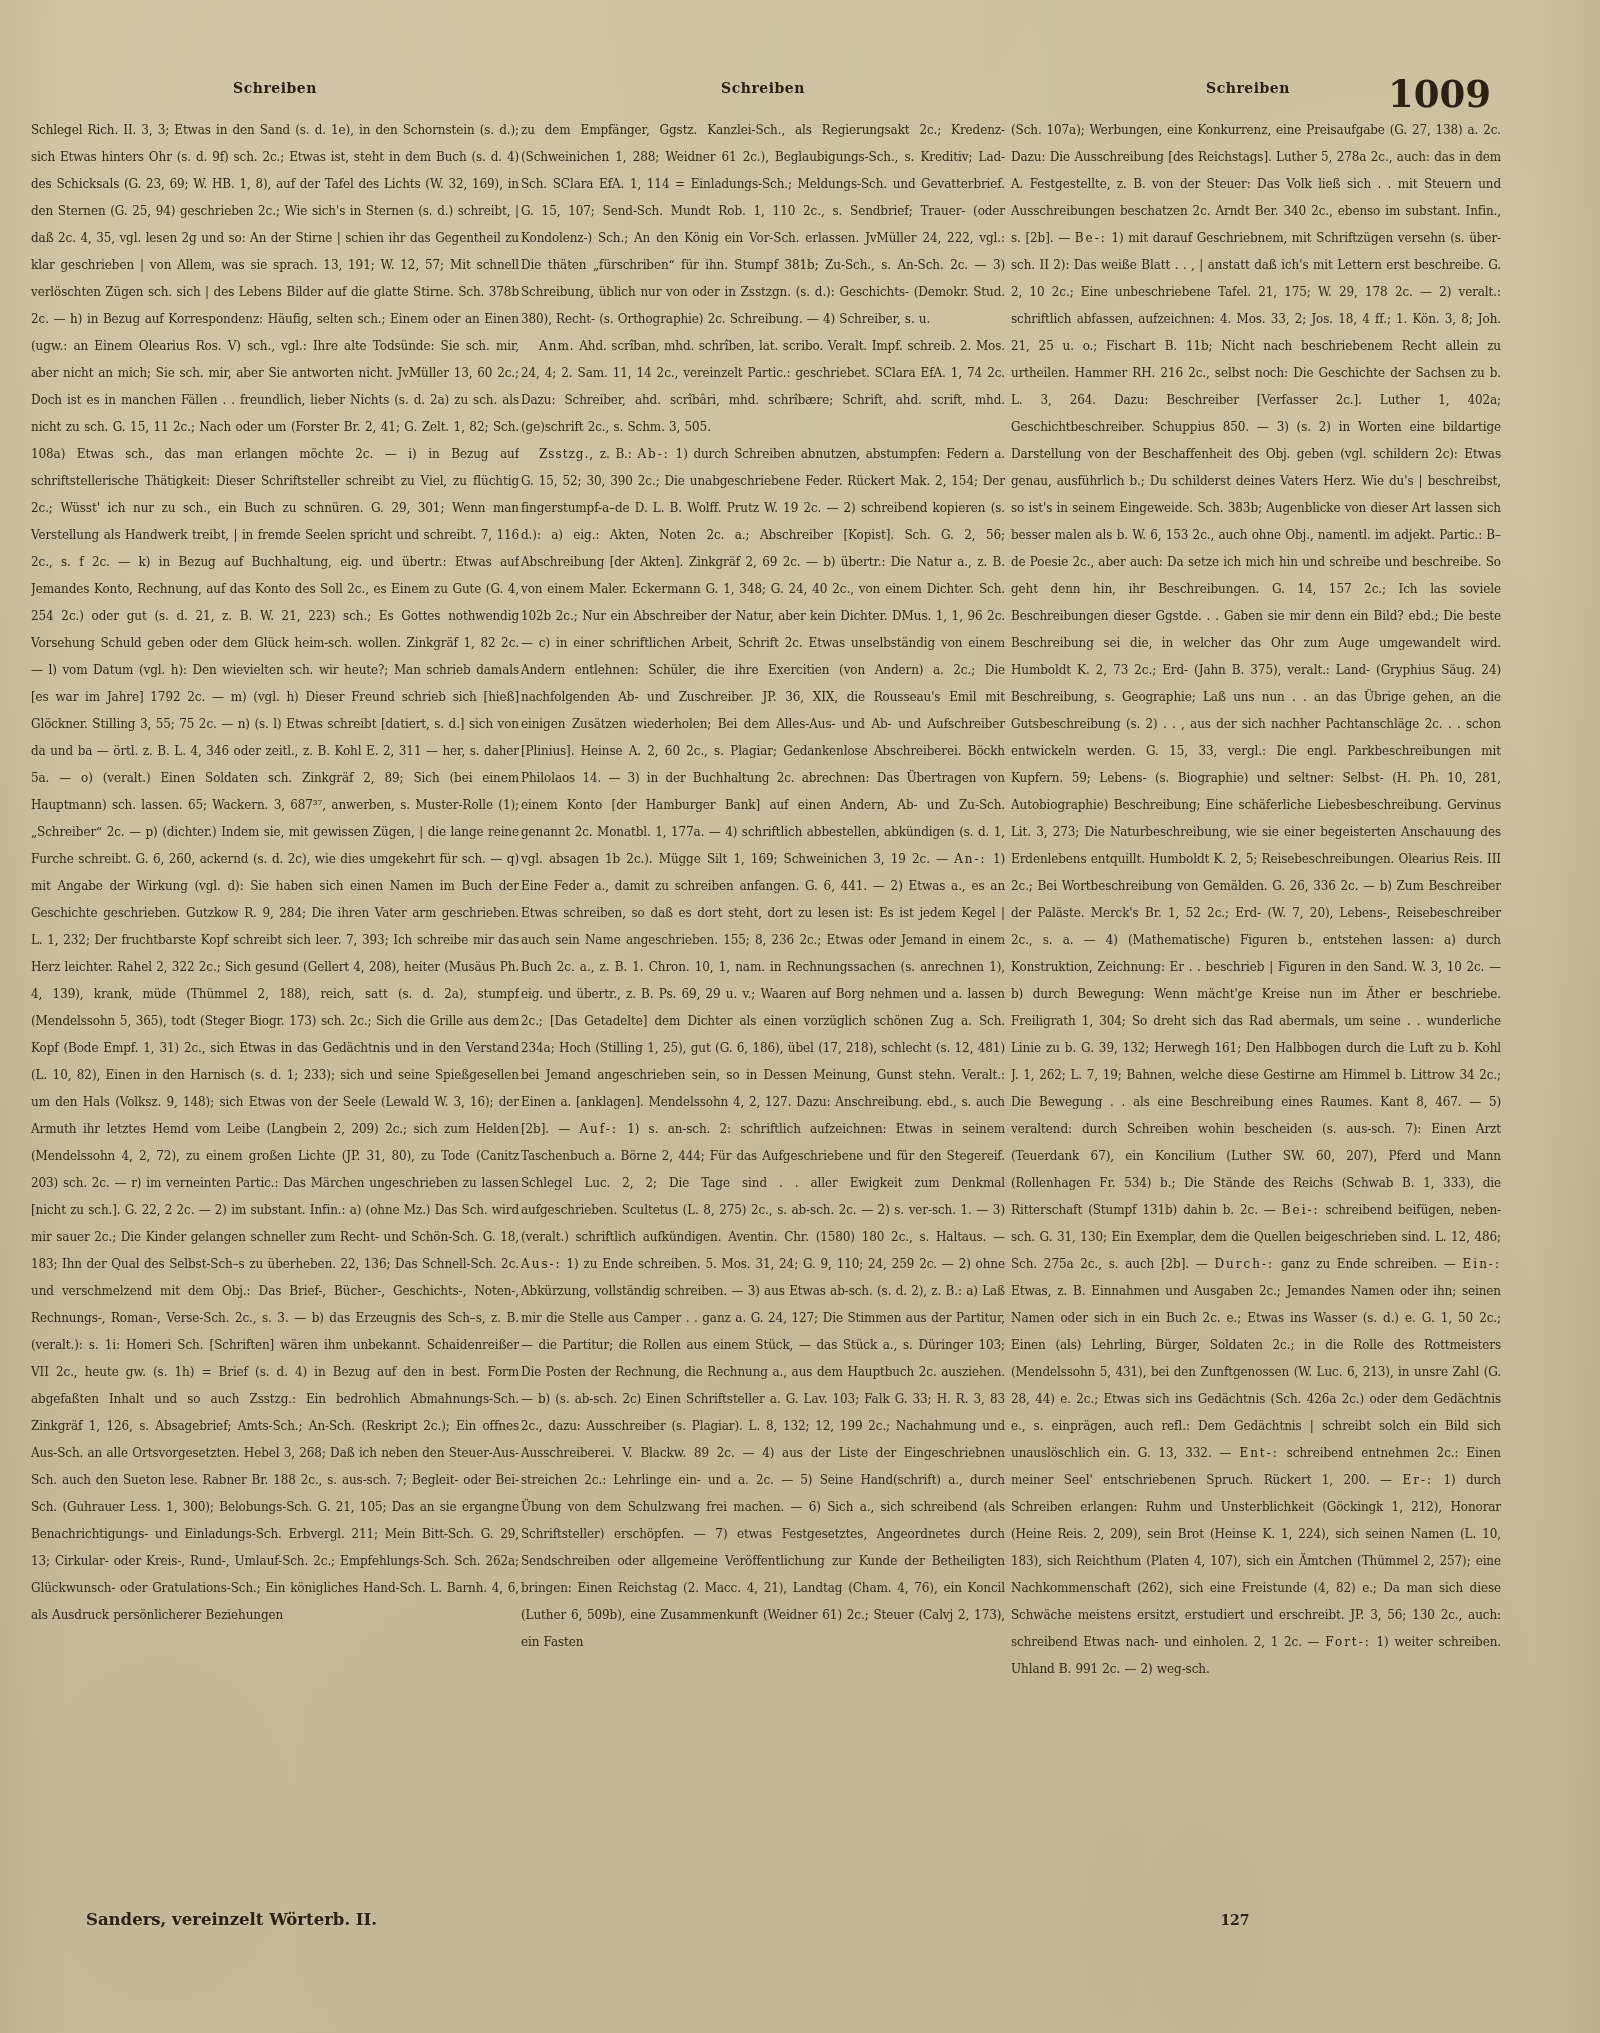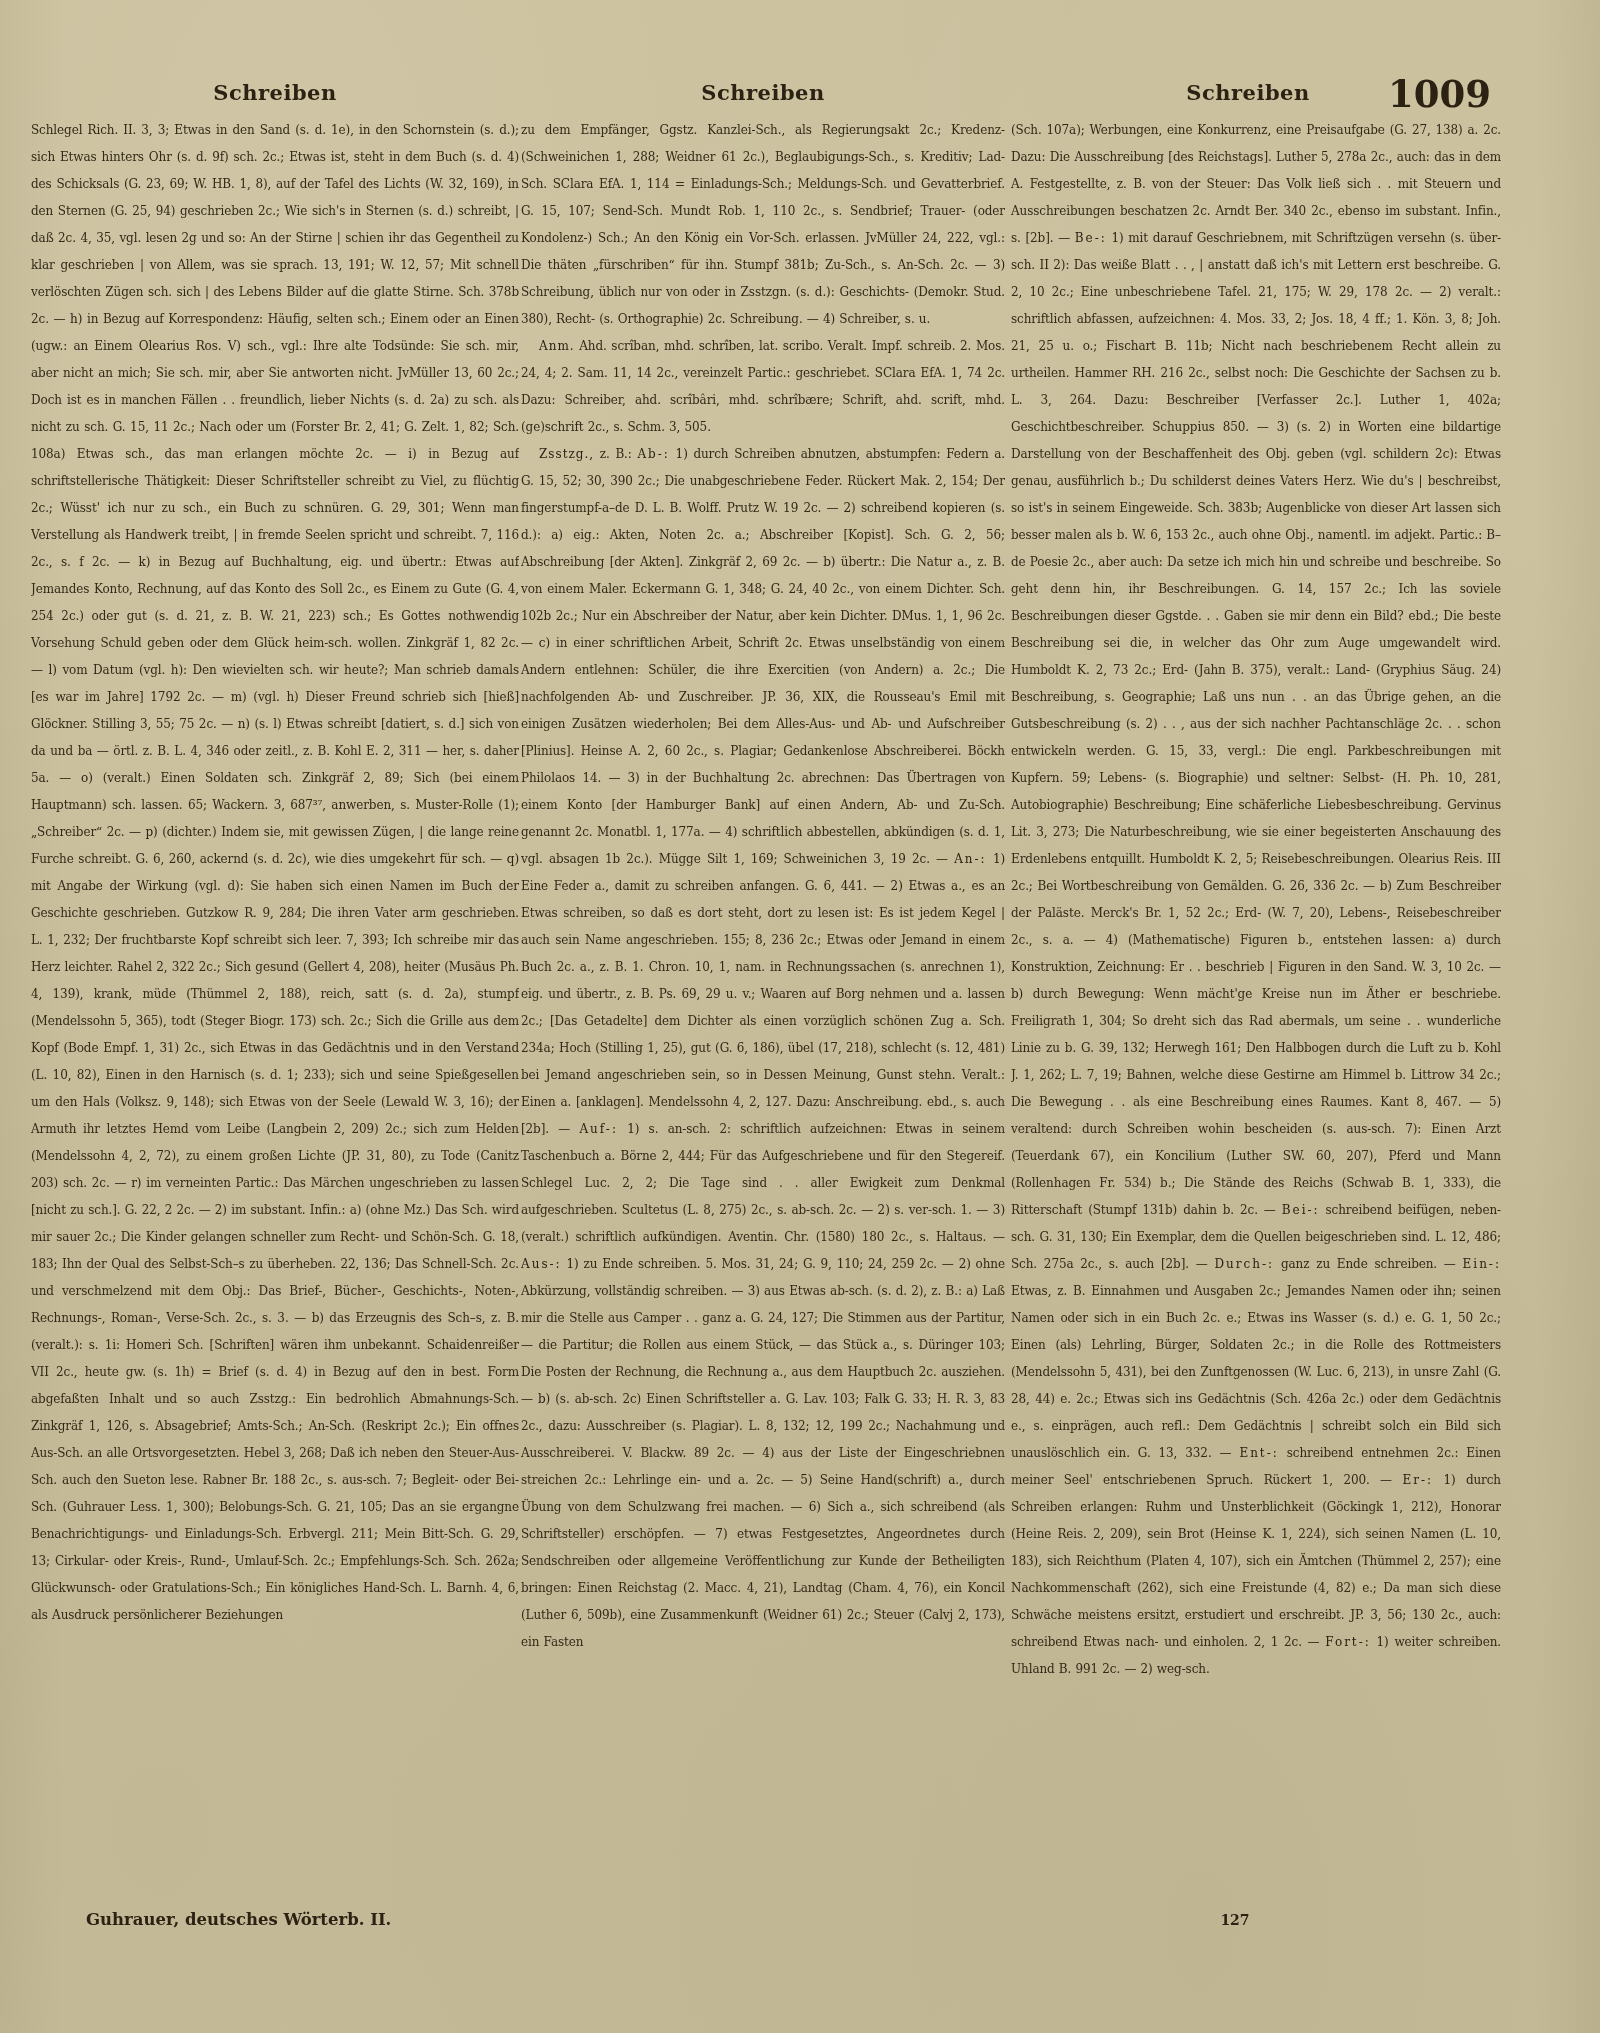--- a/index.html
+++ b/index.html
@@ -14,21 +14,21 @@
       radial-gradient(ellipse at 85% 20%, rgba(255,250,235,0.06), transparent 40%),
       radial-gradient(ellipse at 75% 95%, rgba(105,92,58,0.10), transparent 55%),
       radial-gradient(ellipse at 10% 90%, rgba(105,92,58,0.07), transparent 50%),
       linear-gradient(90deg, rgba(100,88,55,0.08), rgba(0,0,0,0) 4%, rgba(0,0,0,0) 96%, rgba(100,88,55,0.10));
     font-family:"DejaVu Serif","Liberation Serif",serif;
     color:#322917;
     overflow:hidden;
   }
   .running-title{
     position:absolute;top:80px;width:160px;
-    text-align:center;font-size:21px;font-weight:bold;color:#2b2213;
+    text-align:center;font-size:14px;font-weight:bold;color:#2b2213;
     letter-spacing:0.5px;
   }
   .rt-1{left:195px;}
   .rt-2{left:683px;}
   .rt-3{left:1168px;}
   .page-number{
     position:absolute;top:72px;left:1388px;width:78px;
     text-align:right;font-size:37px;font-weight:bold;color:#2b2213;
   }
   .text-column{
@@ -69,15 +69,15 @@
     </div>
   <div class="text-column col-2" id="col-1">
       <p class="para">zu dem Empfänger, Ggstz. Kanzlei-Sch., als Regierungsakt 2c.; Kredenz- (Schweinichen 1, 288; Weidner 61 2c.), Beglaubigungs-Sch., s. Kreditiv; Lad-Sch. SClara EfA. 1, 114 = Einladungs-Sch.; Meldungs-Sch. und Gevatterbrief. G. 15, 107; Send-Sch. Mundt Rob. 1, 110 2c., s. Sendbrief; Trauer- (oder Kondolenz-) Sch.; An den König ein Vor-Sch. erlassen. JvMüller 24, 222, vgl.: Die thäten „fürschriben“ für ihn. Stumpf 381b; Zu-Sch., s. An-Sch. 2c. — <b>3)</b> Schreibung, üblich nur von oder in Zsstzgn. (s. d.): Geschichts- (Demokr. Stud. 380), Recht- (s. Orthographie) 2c. Schreibung. — <b>4)</b> Schreiber, s. u.</p>
       <p class="para indent"><b class="lead">Anm.</b> Ahd. scrîban, mhd. schrîben, lat. scribo. Veralt. Impf. schreib. 2. Mos. 24, 4; 2. Sam. 11, 14 2c., vereinzelt Partic.: geschriebet. SClara EfA. 1, 74 2c. Dazu: Schreiber, ahd. scrîbâri, mhd. schrîbære; Schrift, ahd. scrift, mhd. (ge)schrift 2c., s. Schm. 3, 505.</p>
       <p class="para indent"><b class="lead">Zsstzg.,</b> z. B.: <b class="sperr">Ab-:</b> <b>1)</b> durch Schreiben abnutzen, abstumpfen: Federn a. G. 15, 52; 30, 390 2c.; Die unabgeschriebene Feder. Rückert Mak. 2, 154; Der fingerstumpf-a–de D. L. B. Wolff. Prutz W. 19 2c. — <b>2)</b> schreibend kopieren (s. d.): a) eig.: Akten, Noten 2c. a.; Abschreiber [Kopist]. Sch. G. 2, 56; Abschreibung [der Akten]. Zinkgräf 2, 69 2c. — <b>b)</b> übertr.: Die Natur a., z. B. von einem Maler. Eckermann G. 1, 348; G. 24, 40 2c., von einem Dichter. Sch. 102b 2c.; Nur ein Abschreiber der Natur, aber kein Dichter. DMus. 1, 1, 96 2c. — <b>c)</b> in einer schriftlichen Arbeit, Schrift 2c. Etwas unselbständig von einem Andern entlehnen: Schüler, die ihre Exercitien (von Andern) a. 2c.; Die nachfolgenden Ab- und Zuschreiber. JP. 36, XIX, die Rousseau's Emil mit einigen Zusätzen wiederholen; Bei dem Alles-Aus- und Ab- und Aufschreiber [Plinius]. Heinse A. 2, 60 2c., s. Plagiar; Gedankenlose Abschreiberei. Böckh Philolaos 14. — <b>3)</b> in der Buchhaltung 2c. abrechnen: Das Übertragen von einem Konto [der Hamburger Bank] auf einen Andern, Ab- und Zu-Sch. genannt 2c. Monatbl. 1, 177a. — <b>4)</b> schriftlich abbestellen, abkündigen (s. d. 1, vgl. absagen 1b 2c.). Mügge Silt 1, 169; Schweinichen 3, 19 2c. — <b class="sperr">An-:</b> <b>1)</b> Eine Feder a., damit zu schreiben anfangen. G. 6, 441. — <b>2)</b> Etwas a., es an Etwas schreiben, so daß es dort steht, dort zu lesen ist: Es ist jedem Kegel | auch sein Name angeschrieben. 155; 8, 236 2c.; Etwas oder Jemand in einem Buch 2c. a., z. B. 1. Chron. 10, 1, nam. in Rechnungssachen (s. anrechnen 1), eig. und übertr., z. B. Ps. 69, 29 u. v.; Waaren auf Borg nehmen und a. lassen 2c.; [Das Getadelte] dem Dichter als einen vorzüglich schönen Zug a. Sch. 234a; Hoch (Stilling 1, 25), gut (G. 6, 186), übel (17, 218), schlecht (s. 12, 481) bei Jemand angeschrieben sein, so in Dessen Meinung, Gunst stehn. Veralt.: Einen a. [anklagen]. Mendelssohn 4, 2, 127. Dazu: Anschreibung. ebd., s. auch [2b]. — <b class="sperr">Auf-:</b> <b>1)</b> s. an-sch. 2: schriftlich aufzeichnen: Etwas in seinem Taschenbuch a. Börne 2, 444; Für das Aufgeschriebene und für den Stegereif. Schlegel Luc. 2, 2; Die Tage sind . . aller Ewigkeit zum Denkmal aufgeschrieben. Scultetus (L. 8, 275) 2c., s. ab-sch. 2c. — <b>2)</b> s. ver-sch. 1. — <b>3)</b> (veralt.) schriftlich aufkündigen. Aventin. Chr. (1580) 180 2c., s. Haltaus. — <b class="sperr">Aus-:</b> <b>1)</b> zu Ende schreiben. 5. Mos. 31, 24; G. 9, 110; 24, 259 2c. — <b>2)</b> ohne Abkürzung, vollständig schreiben. — <b>3)</b> aus Etwas ab-sch. (s. d. 2), z. B.: a) Laß mir die Stelle aus Camper . . ganz a. G. 24, 127; Die Stimmen aus der Partitur, — die Partitur; die Rollen aus einem Stück, — das Stück a., s. Düringer 103; Die Posten der Rechnung, die Rechnung a., aus dem Hauptbuch 2c. ausziehen. — <b>b)</b> (s. ab-sch. 2c) Einen Schriftsteller a. G. Lav. 103; Falk G. 33; H. R. 3, 83 2c., dazu: Ausschreiber (s. Plagiar). L. 8, 132; 12, 199 2c.; Nachahmung und Ausschreiberei. V. Blackw. 89 2c. — <b>4)</b> aus der Liste der Eingeschriebnen streichen 2c.: Lehrlinge ein- und a. 2c. — <b>5)</b> Seine Hand(schrift) a., durch Übung von dem Schulzwang frei machen. — <b>6)</b> Sich a., sich schreibend (als Schriftsteller) erschöpfen. — <b>7)</b> etwas Festgesetztes, Angeordnetes durch Sendschreiben oder allgemeine Veröffentlichung zur Kunde der Betheiligten bringen: Einen Reichstag (2. Macc. 4, 21), Landtag (Cham. 4, 76), ein Koncil (Luther 6, 509b), eine Zusammenkunft (Weidner 61) 2c.; Steuer (Calvj 2, 173), ein Fasten</p>
     </div>
   <div class="text-column col-3" id="col-2">
       <p class="para">(Sch. 107a); Werbungen, eine Konkurrenz, eine Preisaufgabe (G. 27, 138) a. 2c. Dazu: Die Ausschreibung [des Reichstags]. Luther 5, 278a 2c., auch: das in dem A. Festgestellte, z. B. von der Steuer: Das Volk ließ sich . . mit Steuern und Ausschreibungen beschatzen 2c. Arndt Ber. 340 2c., ebenso im substant. Infin., s. [2b]. — <b class="sperr">Be-:</b> <b>1)</b> mit darauf Geschriebnem, mit Schriftzügen versehn (s. über-sch. II 2): Das weiße Blatt . . , | anstatt daß ich's mit Lettern erst beschreibe. G. 2, 10 2c.; Eine unbeschriebene Tafel. 21, 175; W. 29, 178 2c. — <b>2)</b> veralt.: schriftlich abfassen, aufzeichnen: 4. Mos. 33, 2; Jos. 18, 4 ff.; 1. Kön. 3, 8; Joh. 21, 25 u. o.; Fischart B. 11b; Nicht nach beschriebenem Recht allein zu urtheilen. Hammer RH. 216 2c., selbst noch: Die Geschichte der Sachsen zu b. L. 3, 264. Dazu: Beschreiber [Verfasser 2c.]. Luther 1, 402a; Geschichtbeschreiber. Schuppius 850. — <b>3)</b> (s. 2) in Worten eine bildartige Darstellung von der Beschaffenheit des Obj. geben (vgl. schildern 2c): Etwas genau, ausführlich b.; Du schilderst deines Vaters Herz. Wie du's | beschreibst, so ist's in seinem Eingeweide. Sch. 383b; Augenblicke von dieser Art lassen sich besser malen als b. W. 6, 153 2c., auch ohne Obj., namentl. im adjekt. Partic.: B–de Poesie 2c., aber auch: Da setze ich mich hin und schreibe und beschreibe. So geht denn hin, ihr Beschreibungen. G. 14, 157 2c.; Ich las soviele Beschreibungen dieser Ggstde. . . Gaben sie mir denn ein Bild? ebd.; Die beste Beschreibung sei die, in welcher das Ohr zum Auge umgewandelt wird. Humboldt K. 2, 73 2c.; Erd- (Jahn B. 375), veralt.: Land- (Gryphius Säug. 24) Beschreibung, s. Geographie; Laß uns nun . . an das Übrige gehen, an die Gutsbeschreibung (s. 2) . . , aus der sich nachher Pachtanschläge 2c. . . schon entwickeln werden. G. 15, 33, vergl.: Die engl. Parkbeschreibungen mit Kupfern. 59; Lebens- (s. Biographie) und seltner: Selbst- (H. Ph. 10, 281, Autobiographie) Beschreibung; Eine schäferliche Liebesbeschreibung. Gervinus Lit. 3, 273; Die Naturbeschreibung, wie sie einer begeisterten Anschauung des Erdenlebens entquillt. Humboldt K. 2, 5; Reisebeschreibungen. Olearius Reis. III 2c.; Bei Wortbeschreibung von Gemälden. G. 26, 336 2c. — <b>b)</b> Zum Beschreiber der Paläste. Merck's Br. 1, 52 2c.; Erd- (W. 7, 20), Lebens-, Reisebeschreiber 2c., s. a. — <b>4)</b> (Mathematische) Figuren b., entstehen lassen: a) durch Konstruktion, Zeichnung: Er . . beschrieb | Figuren in den Sand. W. 3, 10 2c. — <b>b)</b> durch Bewegung: Wenn mächt'ge Kreise nun im Äther er beschriebe. Freiligrath 1, 304; So dreht sich das Rad abermals, um seine . . wunderliche Linie zu b. G. 39, 132; Herwegh 161; Den Halbbogen durch die Luft zu b. Kohl J. 1, 262; L. 7, 19; Bahnen, welche diese Gestirne am Himmel b. Littrow 34 2c.; Die Bewegung . . als eine Beschreibung eines Raumes. Kant 8, 467. — <b>5)</b> veraltend: durch Schreiben wohin bescheiden (s. aus-sch. 7): Einen Arzt (Teuerdank 67), ein Koncilium (Luther SW. 60, 207), Pferd und Mann (Rollenhagen Fr. 534) b.; Die Stände des Reichs (Schwab B. 1, 333), die Ritterschaft (Stumpf 131b) dahin b. 2c. — <b class="sperr">Bei-:</b> schreibend beifügen, neben-sch. G. 31, 130; Ein Exemplar, dem die Quellen beigeschrieben sind. L. 12, 486; Sch. 275a 2c., s. auch [2b]. — <b class="sperr">Durch-:</b> ganz zu Ende schreiben. — <b class="sperr">Ein-:</b> Etwas, z. B. Einnahmen und Ausgaben 2c.; Jemandes Namen oder ihn; seinen Namen oder sich in ein Buch 2c. e.; Etwas ins Wasser (s. d.) e. G. 1, 50 2c.; Einen (als) Lehrling, Bürger, Soldaten 2c.; in die Rolle des Rottmeisters (Mendelssohn 5, 431), bei den Zunftgenossen (W. Luc. 6, 213), in unsre Zahl (G. 28, 44) e. 2c.; Etwas sich ins Gedächtnis (Sch. 426a 2c.) oder dem Gedächtnis e., s. einprägen, auch refl.: Dem Gedächtnis | schreibt solch ein Bild sich unauslöschlich ein. G. 13, 332. — <b class="sperr">Ent-:</b> schreibend entnehmen 2c.: Einen meiner Seel' entschriebenen Spruch. Rückert 1, 200. — <b class="sperr">Er-:</b> <b>1)</b> durch Schreiben erlangen: Ruhm und Unsterblichkeit (Göckingk 1, 212), Honorar (Heine Reis. 2, 209), sein Brot (Heinse K. 1, 224), sich seinen Namen (L. 10, 183), sich Reichthum (Platen 4, 107), sich ein Ämtchen (Thümmel 2, 257); eine Nachkommenschaft (262), sich eine Freistunde (4, 82) e.; Da man sich diese Schwäche meistens ersitzt, erstudiert und erschreibt. JP. 3, 56; 130 2c., auch: schreibend Etwas nach- und einholen. 2, 1 2c. — <b class="sperr">Fort-:</b> <b>1)</b> weiter schreiben. Uhland B. 991 2c. — <b>2)</b> weg-sch.</p>
     </div>
 
-  <div class="footer-signature">Guhrauer, deutsches Wörterb. II.</div>
+  <div class="footer-signature">Sanders, vereinzelt Wörterb. II.</div>
   <div class="sheet-number">127</div>
 </div>
 
 </body></html>

